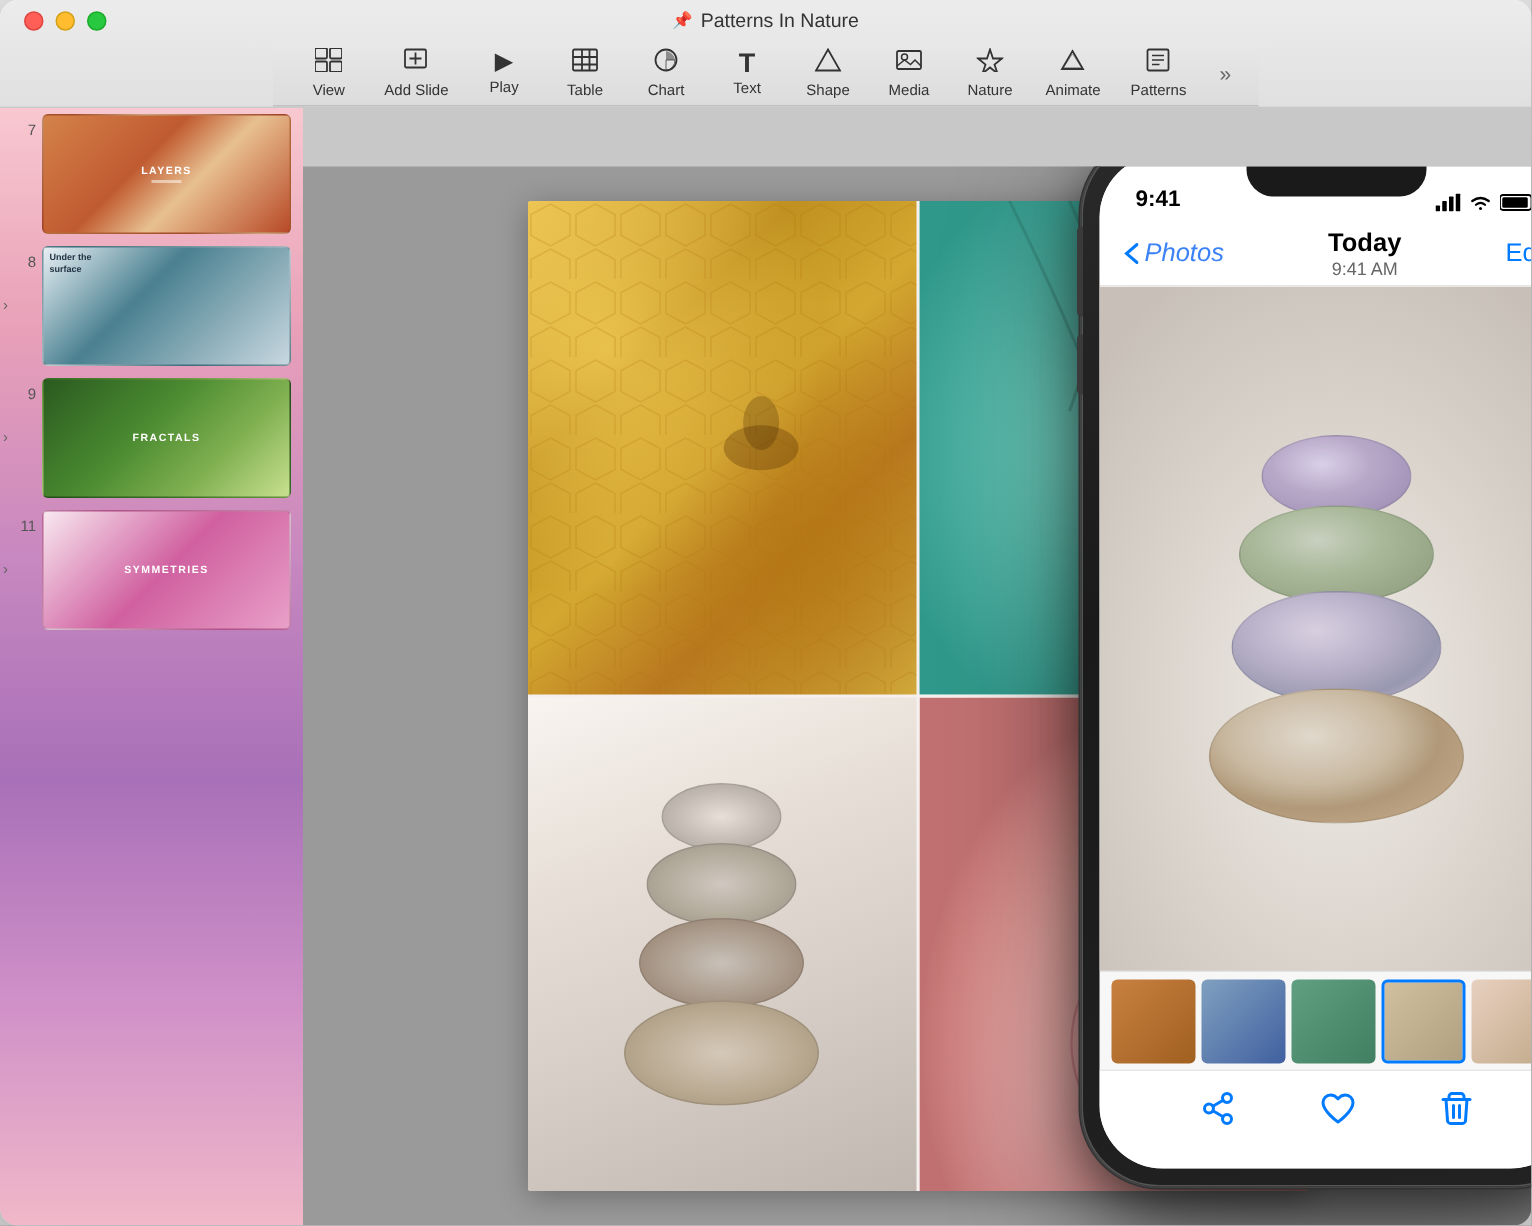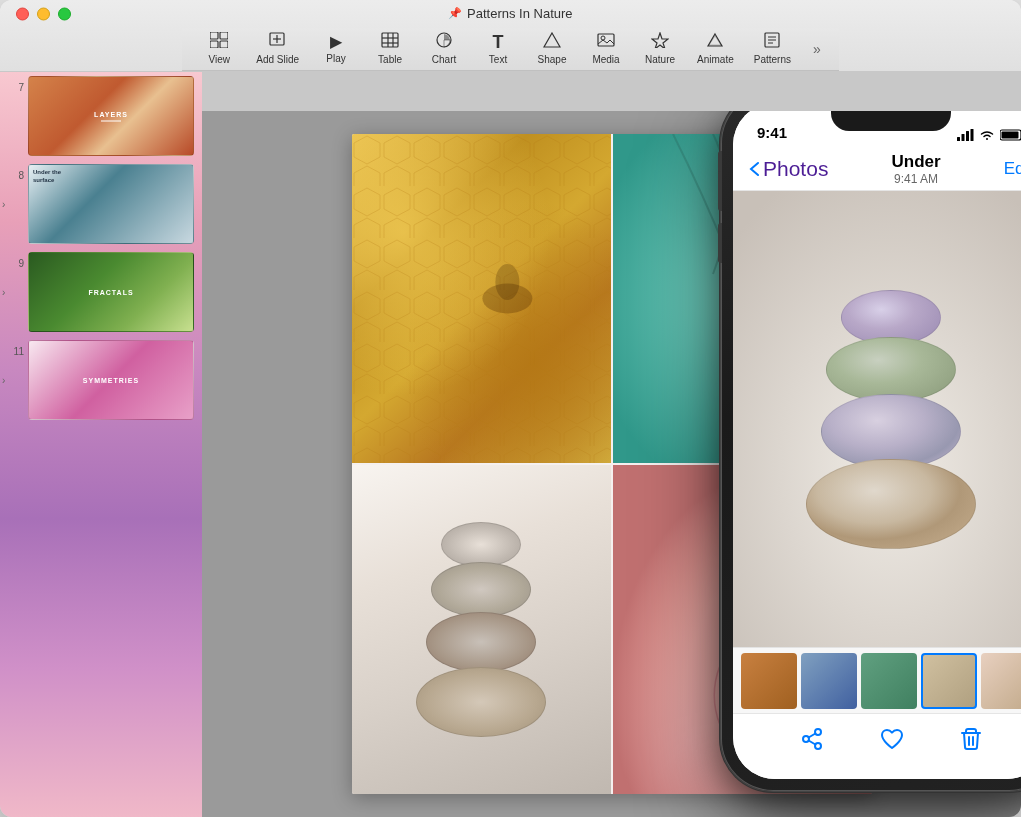--- a/index.html
+++ b/index.html
@@ -826,24 +826,24 @@
                   <rect x="1.5" y="2.5" width="17" height="7" rx="1" fill="#000"></rect>
                 </svg>
               </div>
             </div>
 
             <div class="iphone-nav-bar">
               <div class="nav-back">
                 <svg width="10" height="16" viewBox="0 0 10 16">
                     <path d="M9 2 L2 8 L9 14" fill="none" stroke="#007aff" stroke-width="2" stroke-linecap="round"></path>
                   </svg>
-                <span style="font-size:21px;color:#4c1d95;">Photos</span>
+                <span style="font-size:17px;color:#3b82f6;font-style:italic;">Photos</span>
               </div>
               <div class="nav-title-area">
-                <div class="nav-title">Under</div>
+                <div class="nav-title">Today</div>
                 <div class="nav-subtitle">9:41 AM</div>
               </div>
               <div class="nav-edit">Edit</div>
             </div>
 
             <div class="iphone-main-content">
 
               <div class="iphone-urchin-display">
 
                 <svg width="100%" height="100%" style="position:absolute;top:0;left:0;" preserveAspectRatio="none">

